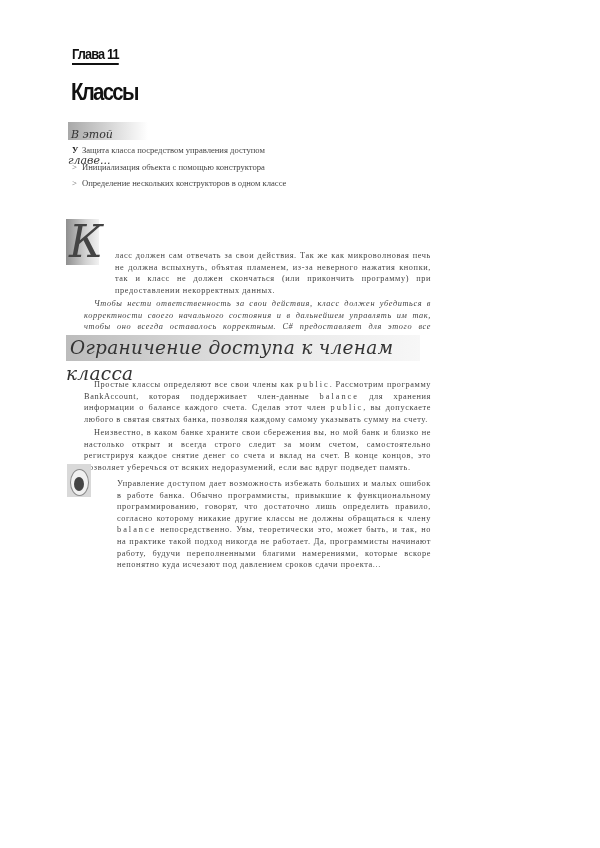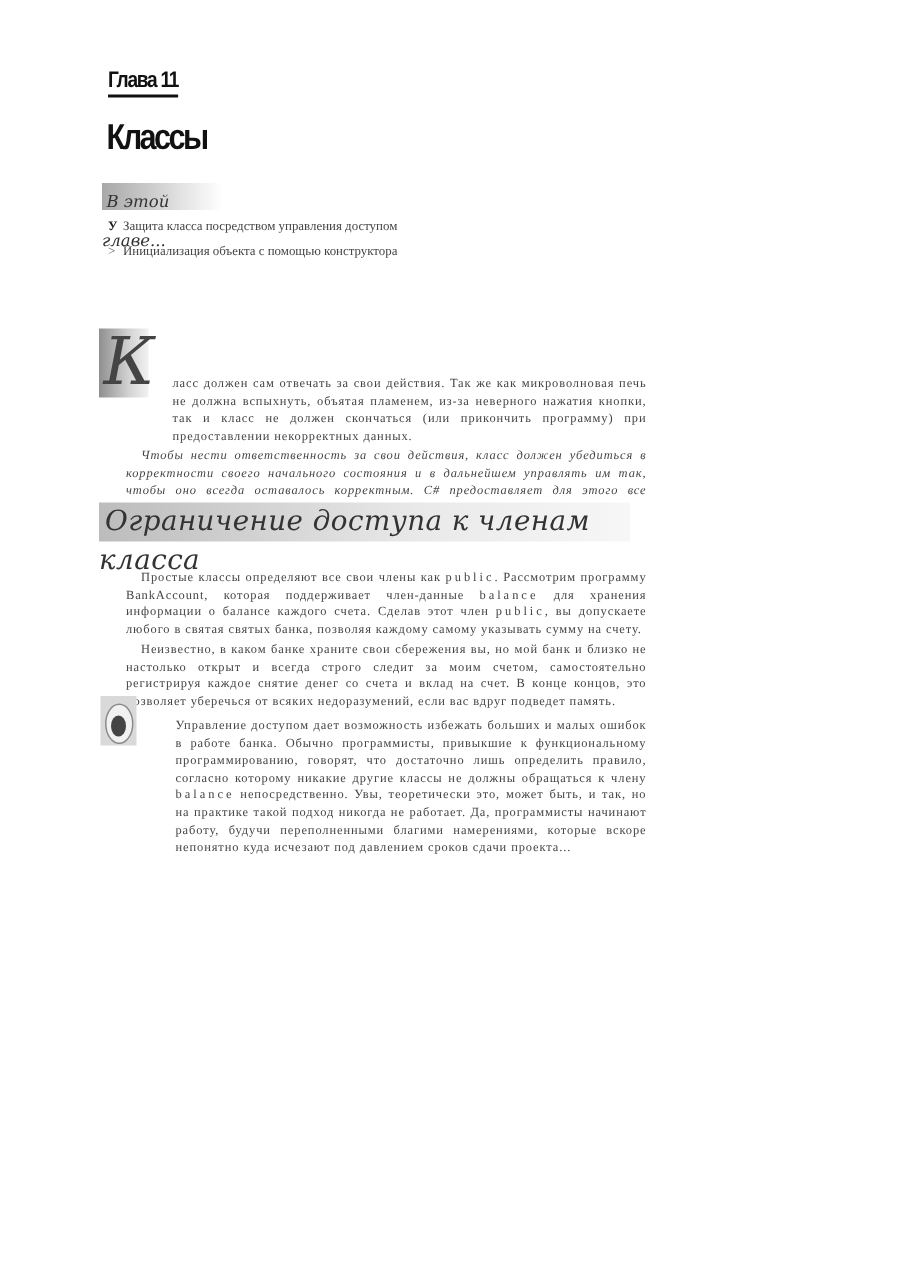--- a/index.html
+++ b/index.html
@@ -39,20 +39,21 @@
 <div class="chapter-label">Глава 11</div>
 <div class="chapter-title">Классы</div>
 
 <div class="in-chapter">
   <span>В этой главе...</span>
 </div>
 
 <ul class="toc">
   <li><span class="bullet">У</span><span>Защита класса посредством управления доступом</span></li>
   <li><span class="bullet">&gt;</span><span>Инициализация объекта с помощью конструктора</span></li>
+  <li><span class="bullet">&gt;</span><span>Определение нескольких конструкторов в одном классе</span></li>
 </ul>
 
 <div class="dropcap">
   <span>К</span>
 </div>
 <p class="para" style="left:103px; top:238px; width:316px;">ласс должен сам отвечать за свои действия. Так же как микроволновая печь не должна вспыхнуть, объятая пламенем, из-за неверного нажатия кнопки, так и класс не должен скончаться (или прикончить программу) при предоставлении некорректных данных.</p>
 <p class="para indent" style="left:72px; top:286px; width:347px;font-style:italic;">Чтобы нести ответственность за свои действия, класс должен убедиться в корректности своего начального состояния и в дальнейшем управлять им так, чтобы оно всегда оставалось корректным. C# предоставляет для этого все необходимое.</p>
 
 <div class="section-head">
   <span>Ограничение доступа к членам класса</span>

